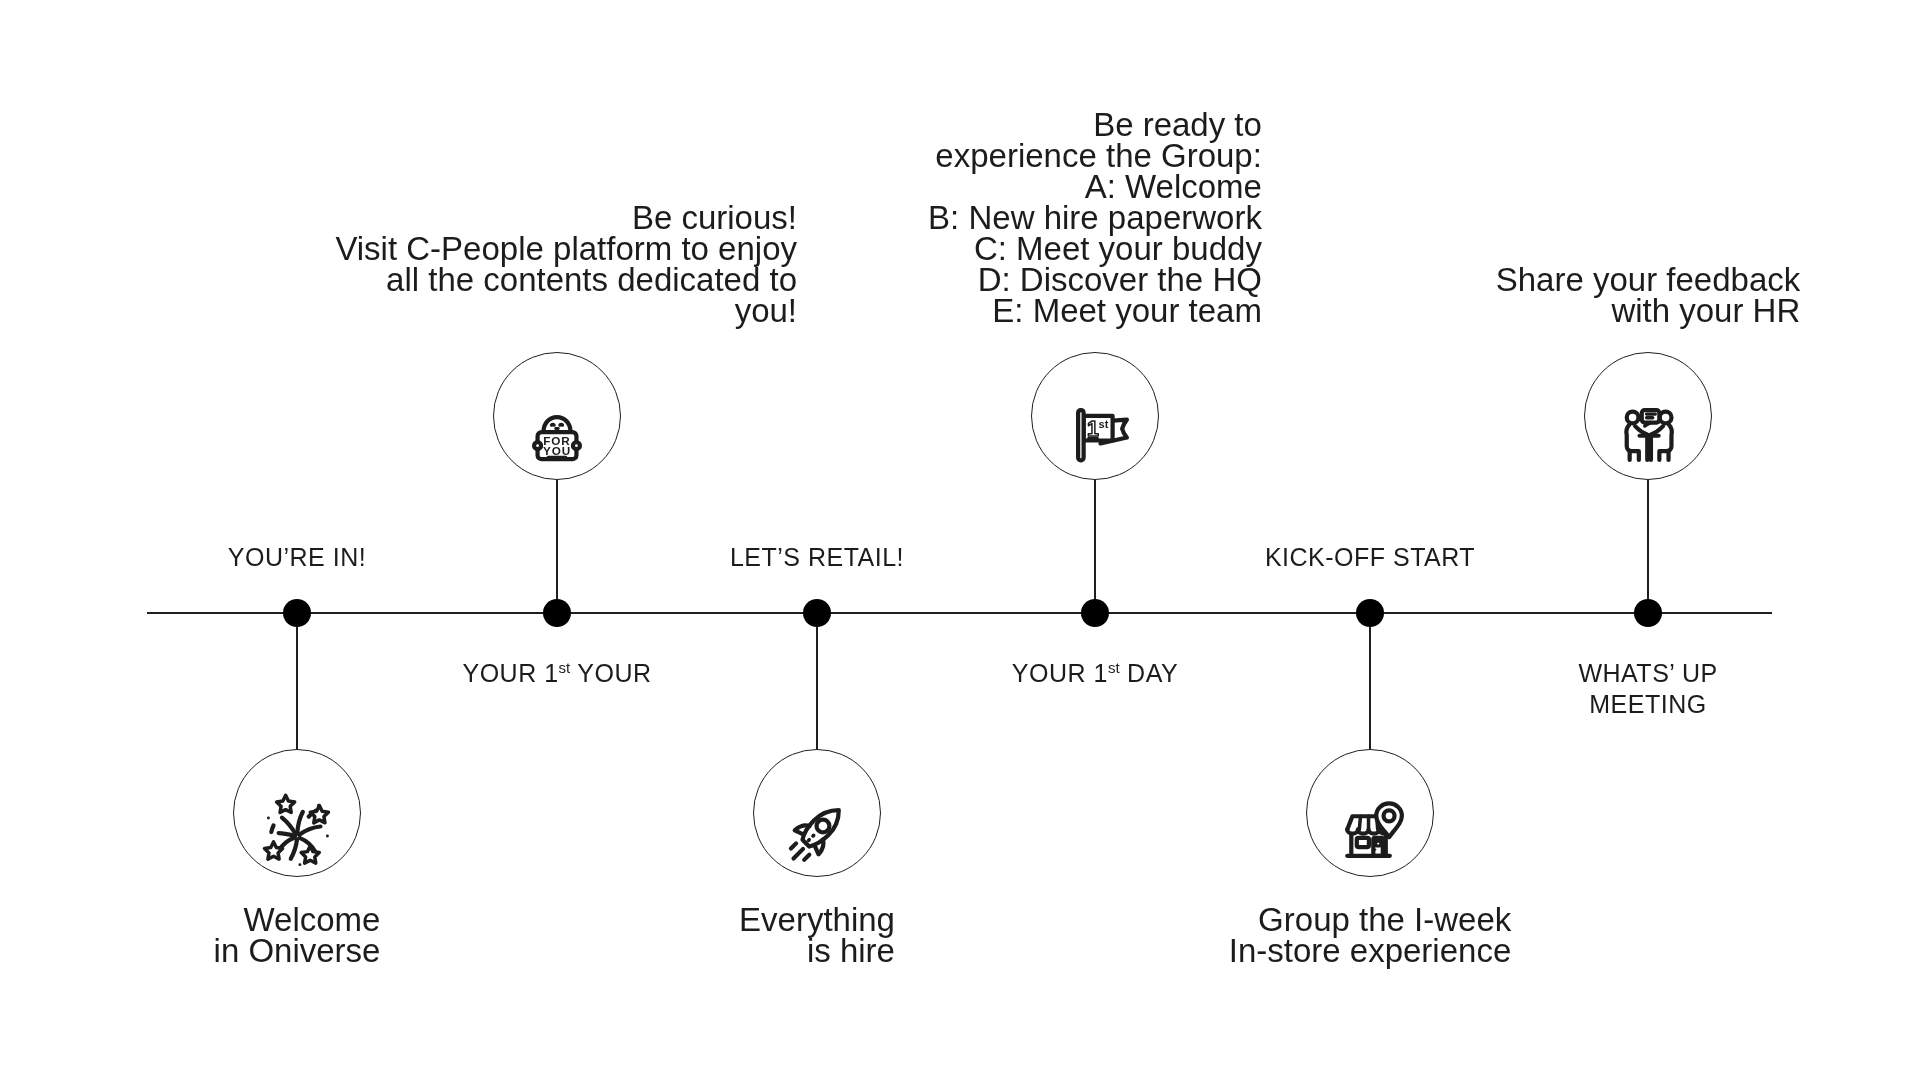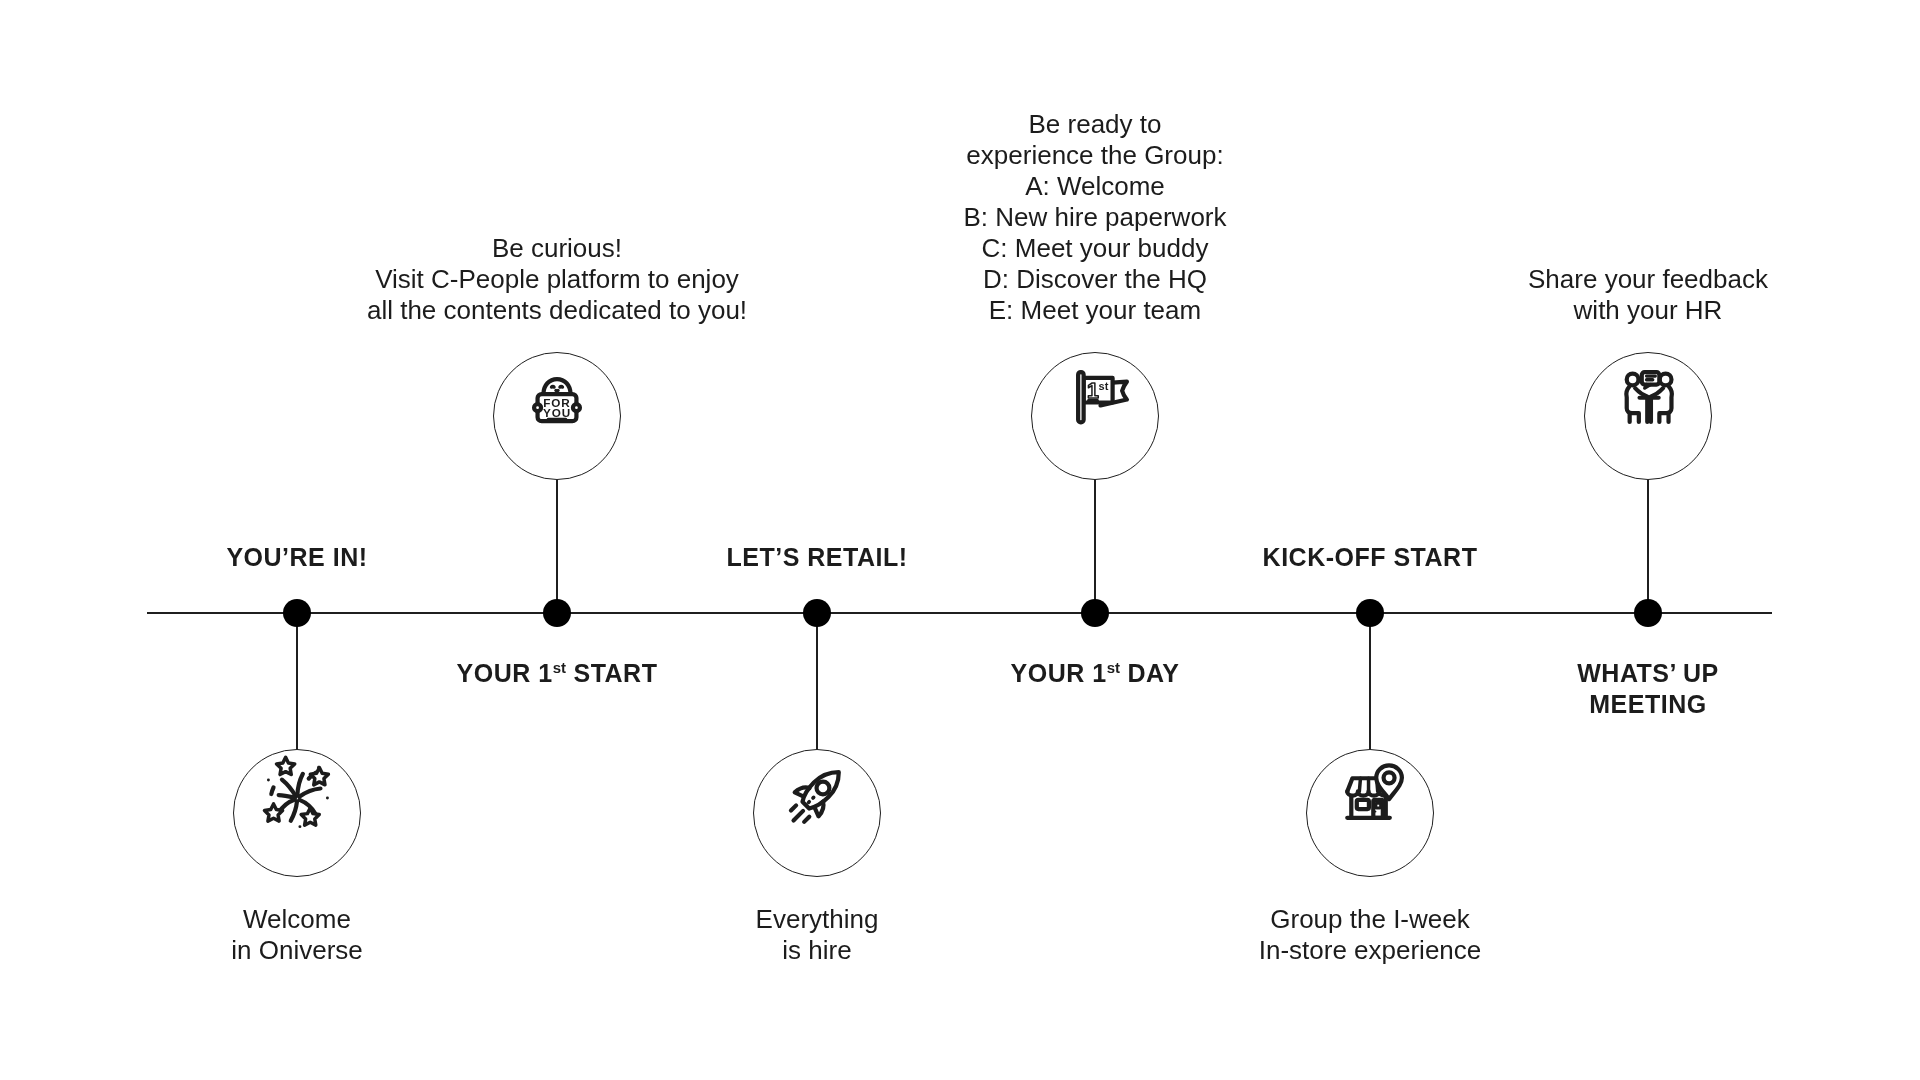--- a/index.html
+++ b/index.html
@@ -6,30 +6,30 @@
   .canvas{position:relative;width:1920px;height:1080px;background:#ffffff;overflow:hidden;
           font-family:"Liberation Sans",sans-serif;color:#1c1c1c;}
   .timeline-line{position:absolute;left:147px;top:612px;width:1625px;height:2px;background:#1f1f1f;}
   .milestone{position:absolute;top:0;bottom:0;width:0;}
   .milestone>*{position:absolute;left:0;transform:translateX(-50%);}
   .dot{top:599px;width:28px;height:28px;border-radius:50%;background:#000;z-index:3;}
   .connector{width:2px;background:#1f1f1f;z-index:1;}
   .connector.up{top:480px;height:134px;}
   .connector.down{top:613px;height:137px;}
   .icon-circle{width:128px;height:128px;border:1.6px solid #1f1f1f;border-radius:50%;background:#fff;
-               display:flex;align-items:flex-start;justify-content:center;z-index:2;box-sizing:border-box;}
+               display:flex;align-items:flex-end;justify-content:center;z-index:2;box-sizing:border-box;}
   .icon-circle.up{top:352px;}
   .icon-circle.down{top:749px;}
   .icon-circle svg{width:88px;height:88px;display:block;}
-  .label{font-size:25px;font-weight:700;letter-spacing:0.5px;line-height:31px;text-align:center;
+  .label{font-size:25px;font-weight:400;letter-spacing:0.5px;line-height:31px;text-align:center;
          white-space:pre-line;width:max-content;}
   .label.up{bottom:507px;}
   .label.down{top:658px;}
   .label sup{font-size:15px;letter-spacing:0;line-height:0;vertical-align:super;}
-  .description{font-size:26px;font-weight:500;line-height:31px;text-align:center;white-space:pre-line;
+  .description{font-size:33px;font-weight:500;line-height:31px;text-align:right;white-space:pre-line;
                width:max-content;max-width:480px;}
   .description.up{bottom:754px;}
   .description.down{top:904px;}
   text{font-family:"Liberation Sans",sans-serif;}
 </style>
 </head>
 <body>
 
 <div class="canvas">
 
@@ -88,21 +88,21 @@
         </g>
         <g fill="#1c1c1c" font-weight="bold" text-anchor="middle">
           <text x="12" y="14.6" font-size="3.2" letter-spacing="0.25">FOR</text>
           <text x="12" y="17.5" font-size="3.2" letter-spacing="0.25">YOU</text>
         </g>
         <path d="M9.6 18.1 H14.4" fill="none" stroke="#1c1c1c" stroke-width="0.85" stroke-linecap="round"></path>
       </svg>
     </div>
     <div class="connector up"></div>
     <div class="dot"></div>
-    <div class="label down"><span>YOUR 1</span><sup>st</sup><span> START</span></div>
+    <div class="label down"><span>YOUR 1</span><sup>st</sup><span> YOUR</span></div>
   </div>
 
   <div class="milestone" style="left:817px">
     <div class="label up"><span>LET’S RETAIL!</span><sup></sup><span></span></div>
     <div class="dot"></div>
     <div class="connector down"></div>
     <div class="icon-circle down">
       <svg viewBox="0 0 24 24">
         <g fill="none" stroke="#1c1c1c" stroke-width="1.15" stroke-linecap="round" stroke-linejoin="round">
           <g transform="rotate(45 12 12)">

